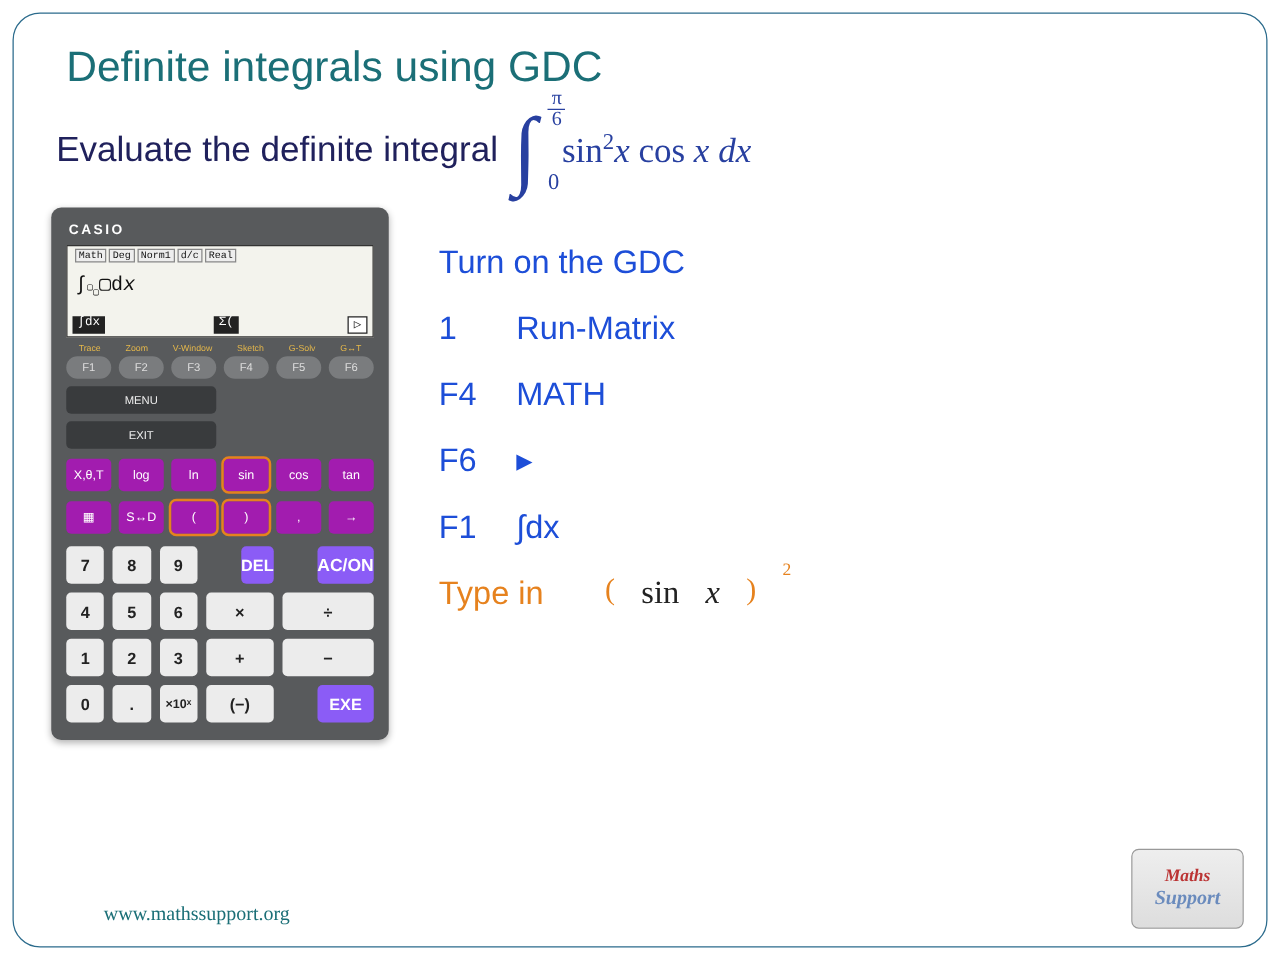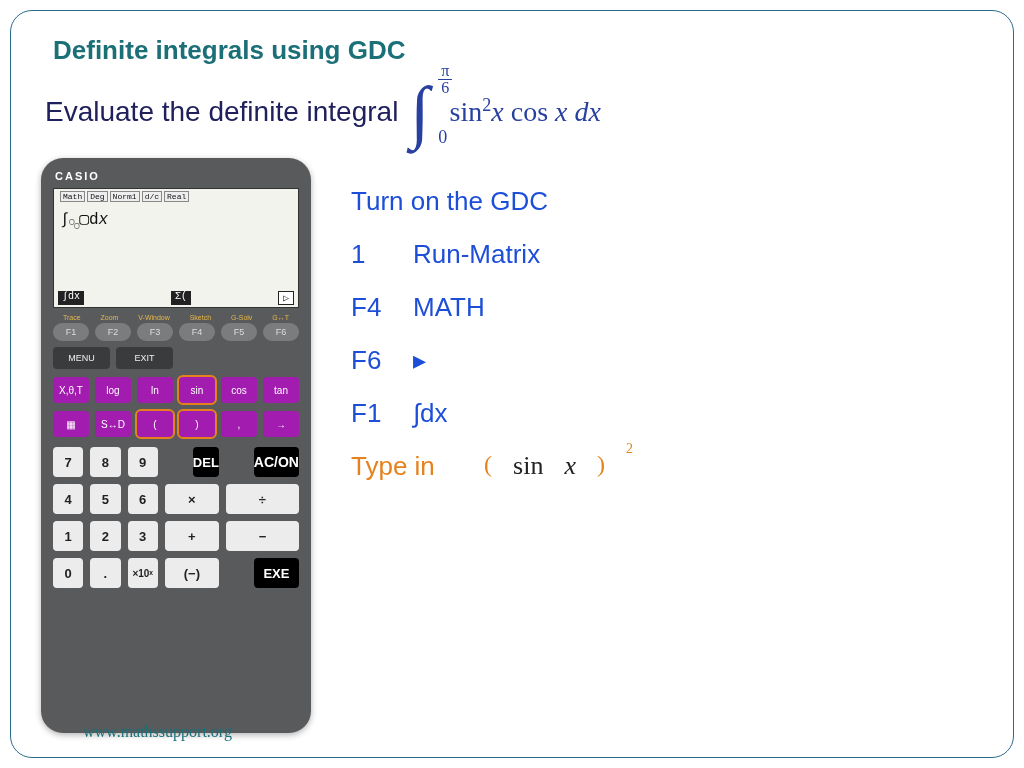--- a/index.html
+++ b/index.html
@@ -14,23 +14,23 @@
   .slide {
     position: absolute;
     top: 10px; left: 10px; right: 10px; bottom: 10px;
     border: 1.5px solid #2b6b8c;
     border-radius: 22px;
     padding: 20px 30px;
     overflow: hidden;
   }
   .title {
     color: #1b6f77;
-    font-size: 26px;
+    font-size: 34px;
     margin: 4px 0 18px 12px;
-    font-weight: bold;
+    font-weight: normal;
   }
   .prompt-row {
     display: flex;
     align-items: center;
     gap: 8px;
     color: #20215c;
     font-size: 28px;
     margin-bottom: 18px;
     margin-left: 4px;
   }
@@ -67,26 +67,27 @@
   }
   .sup { font-size: 0.65em; vertical-align: super; }
 
   .content-row {
     display: flex;
     gap: 40px;
   }
 
   
   .calc {
-    width: 270px; height: 575px;
+    width: 270px; height: 426px;
     background: #585a5c;
-    border-radius: 22px;
+    border-radius: 8px;
     padding: 10px 12px 14px;
     display: flex; flex-direction: column;
     box-shadow: 0 2px 6px rgba(0,0,0,0.3);
+    justify-content: space-between;
   }
   .brand { color:#fff; font:bold 11px Arial; letter-spacing:2px; margin:2px 0 6px 2px;}
   .screen {
     background:#f3f3ed;
     border:1px solid #333;
     height:120px;
     position:relative;
     font-family:"Courier New",monospace;
     font-size:14px;
     color:#111;
@@ -112,21 +113,21 @@
   .dpad::after{ content:""; position:absolute; inset:18px; background:#585a5c; border-radius:50%; }
 
   .row4{ display:grid; grid-template-columns:repeat(6,1fr); gap:6px; margin-top:8px; }
   .k{ height:26px; border-radius:4px; font:10px Arial; display:flex; align-items:center; justify-content:center;}
   .kblk{ background:#a21caf; color:#fff;}
   .hl{ outline:2px solid #e6821e; }
 
   .numpad{ display:grid; grid-template-columns:repeat(5,1fr); gap:7px; margin-top:10px;}
   .nk{ height:30px; border-radius:4px; font:bold 13px Arial; display:flex; align-items:center; justify-content:center;}
   .wht{ background:#ececec; color:#222;}
-  .blue{ background:#000000; color:#fff;margin-left:28px;}
+  .blue{ background:#8b5cf6; color:#fff;margin-left:28px;}
 
   
   .instr { flex:1; padding-top:6px;}
   .instr-line{ color:#1d4ed8; font-size:26px; margin:22px 0; display:flex; gap:16px; align-items:baseline;}
   .instr-line .key{ width:46px; display:inline-block;}
   .typein{ color:#e6821e; font-size:26px; margin-top:6px; display:flex; align-items:flex-start; gap:21px;}
   .paren{ font-family:"Cambria Math",serif; font-size:24px;}
   .sm2{ font-family:"Cambria Math",serif; font-size:14px; vertical-align:top; position:relative; top:-10px; color:#e6821e;}
 
   .footer{ position:absolute; bottom:16px; left:72px; color:#1b6f77; font:16px Georgia,serif;}
@@ -184,21 +185,21 @@
       </div>
       <div class="fkeys">
         <div class="fkey">F1</div>
         <div class="fkey">F2</div>
         <div class="fkey">F3</div>
         <div class="fkey">F4</div>
         <div class="fkey">F5</div>
         <div class="fkey">F6</div>
       </div>
 
-      <div style="display:grid;grid-template-columns:repeat(2,1fr);gap:6px;margin-top:6px;width:120px">
+      <div style="display:grid;grid-template-columns:repeat(1,1fr);gap:6px;margin-top:6px;width:120px">
           <div class="btn gray" style="height:22px">MENU</div>
           <div class="btn gray" style="height:22px">EXIT</div>
       </div>
 
       <div class="row4">
         <div class="k kblk">X,θ,T</div>
         <div class="k kblk">log</div>
         <div class="k kblk">ln</div>
         <div class="k kblk hl">sin</div>
         <div class="k kblk">cos</div>
@@ -261,13 +262,17 @@
         <span class="paren">(</span>
         <span style="color:#222;font-family:'Cambria Math',serif">sin</span>
         <span style="color:#222;font-style:italic;font-family:'Cambria Math',serif">x</span>
         <span class="paren">)</span>
         <span class="sm2">2</span>
       </div>
     </div>
   </div>
 
   <div class="footer">www.mathssupport.org</div>
+  <div class="logo">
+    <span class="m">Maths</span>
+    <span class="s">Support</span>
+  </div>
 </div>
 
 </body></html>

